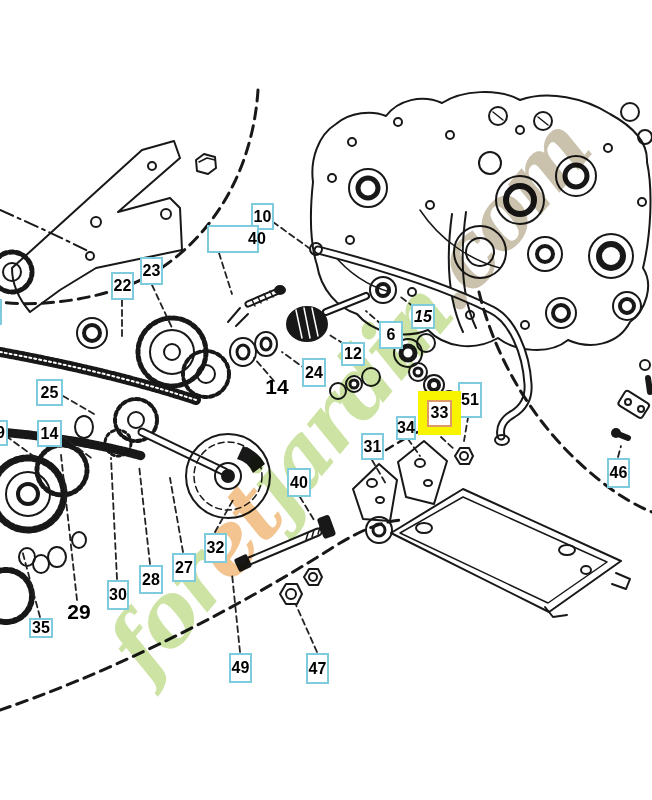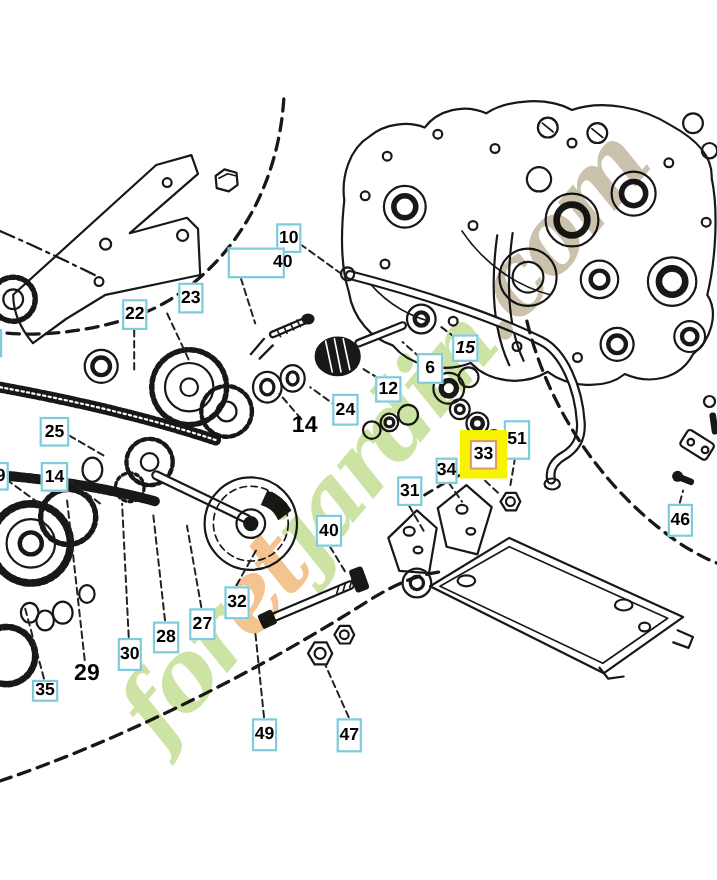--- a/index.html
+++ b/index.html
@@ -256,21 +256,21 @@
     </g>
   </svg>
 
   <div class="watermark">
     <span class="wm-green">for</span><span class="wm-orange">et</span><span class="wm-green">jardin</span><span class="wm-beige">.com</span>
   </div>
 
   <div id="callout-layer">
       <div class="callout boxed" style="left: 251px; top: 203px; width: 23px; height: 27px;">10</div>
       <div class="callout boxed" style="left: 207px; top: 225px; width: 24px; height: 28px; padding-left: 48px;">40</div>
-      <div class="callout boxed" style="left: 140px; top: 257px; width: 23px; height: 28px; margin-left: 22px;">23</div>
+      <div class="callout boxed" style="left: 140px; top: 257px; width: 23px; height: 28px;">23</div>
       <div class="callout boxed" style="left: 111px; top: 272px; width: 23px; height: 28px;">22</div>
       <div class="callout boxed" style="left: -18px; top: 299px; width: 20px; height: 26px;"></div>
       <div class="callout boxed" style="left: 411px; top: 304px; width: 24px; height: 25px; font-style: italic;">15</div>
       <div class="callout boxed" style="left: 379px; top: 321px; width: 24px; height: 28px;">6</div>
       <div class="callout boxed" style="left: 341px; top: 342px; width: 24px; height: 24px;">12</div>
       <div class="callout boxed" style="left: 302px; top: 358px; width: 24px; height: 29px;">24</div>
       <div class="callout plain" style="left: 261px; top: 374px; width: 32px; height: 26px;">14</div>
       <div class="callout boxed" style="left: 36px; top: 379px; width: 27px; height: 27px;">25</div>
       <div class="callout boxed" style="left: 458px; top: 382px; width: 24px; height: 36px;">51</div>
       <div class="callout highlight" style="left: 418px; top: 391px; width: 43px; height: 44px;">

